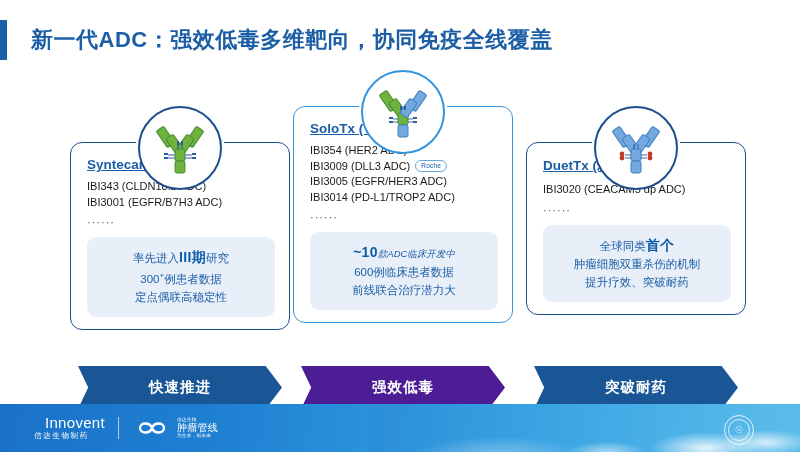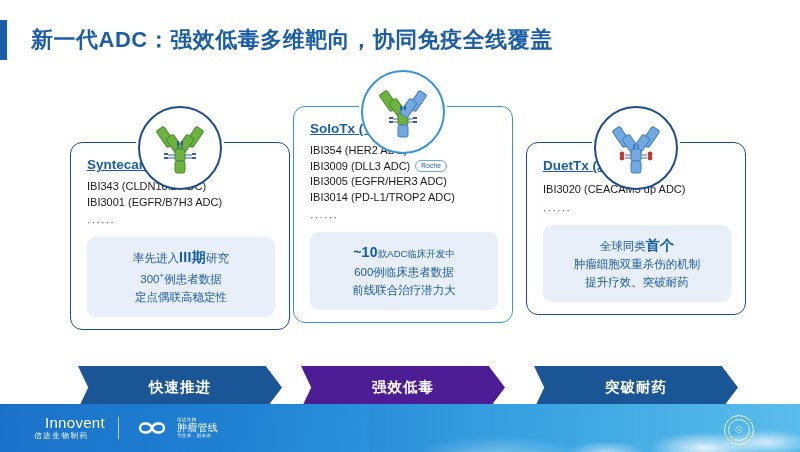--- a/index.html
+++ b/index.html
@@ -160,20 +160,21 @@
     font-weight: bold;
     color: #0f5ba8;
     letter-spacing: 0.3px;
   }
   .hl-sup {
     font-size: 8px;
     vertical-align: super;
   }
   .hl-small {
     font-size: 9.5px;
+    font-style: italic;
   }
 
   
   .chev {
     position: absolute;
     width: 204px;
     height: 43px;
     top: 296px;
     color: #ffffff;
     font-size: 14.5px;

